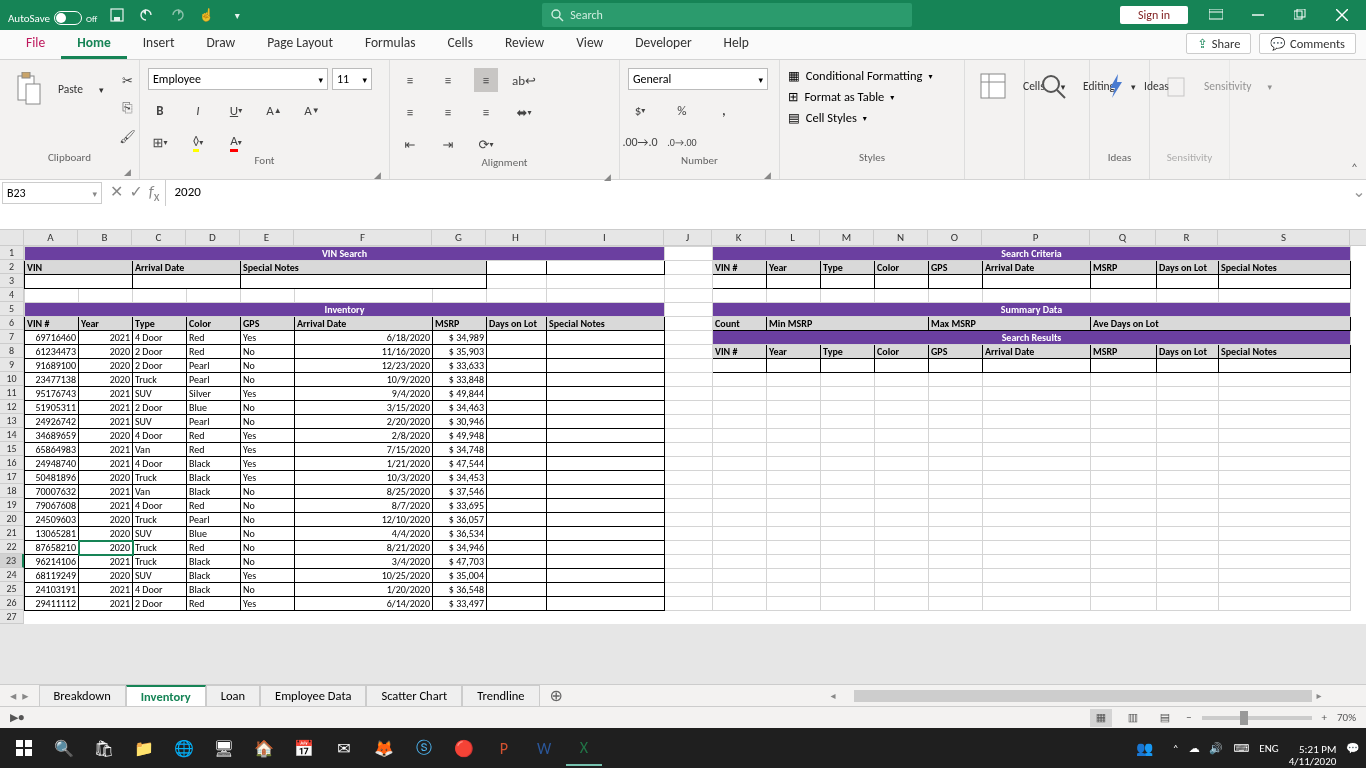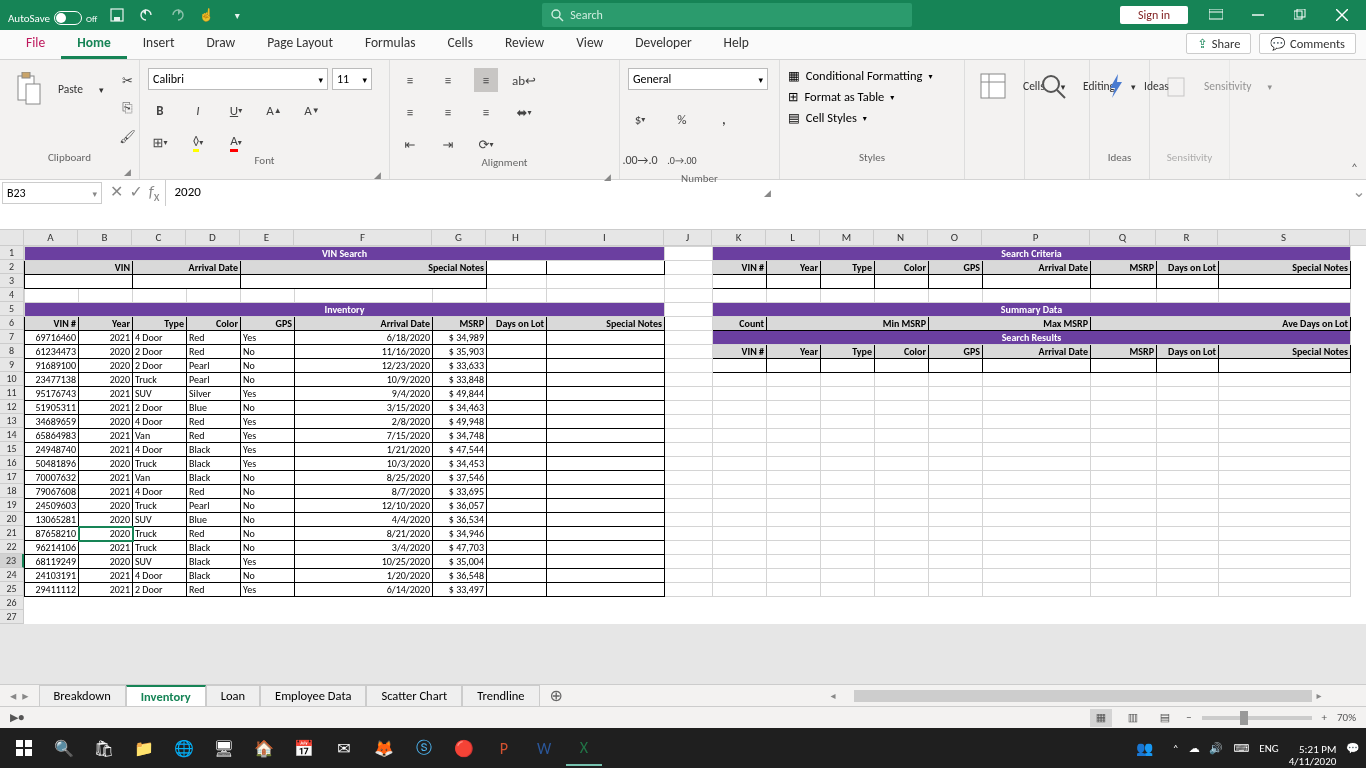--- a/index.html
+++ b/index.html
@@ -55,21 +55,21 @@
 .corner { width:24px; border-right:1px solid #ccc; background:#e6e6e6; }
 .col-h { border-right:1px solid #ccc; text-align:center; color:#333; line-height:16px; }
 .grid-body { display:flex; overflow:hidden; background:#fff; }
 .row-headers { display:flex; flex-direction:column; background:#e6e6e6; }
 .row-h { height:14px; width:24px; border-bottom:1px solid #ccc; border-right:1px solid #ccc; font-size:10px; text-align:center; line-height:14px; color:#333; }
 .row-h.sel { background:#d2d2d2; border-right:2px solid #168456; }
 .cells { position:relative; }
 table.sheet { border-collapse:collapse; font-size:10px; }
 table.sheet td { border:1px solid #d4d4d4; height:14px; padding:0 2px; white-space:nowrap; overflow:hidden; }
 .hdr-purple { background:#6b3fa0; color:#fff; font-weight:bold; text-align:center; }
-.hdr-gray { background:#d9d9d9; font-weight:bold; text-align:right; border:1px solid #000 !important; }
+.hdr-gray { background:#d9d9d9; font-weight:bold; text-align:left; border:1px solid #000 !important; }
 .bord { border:1px solid #000 !important; }
 .num { text-align:right; }
 .sel-cell { outline:2px solid #168456; outline-offset:-1px; background:#fff; }
 
 
 .sheet-bar { height:22px; background:#f3f2f1; border-top:1px solid #ccc; display:flex; align-items:center; font-size:12.5px; position:relative; }
 .sheet-nav { padding:0 10px; color:#888; display:flex; gap:6px; }
 .sheet-tab { padding:2px 14px; border:1px solid #ccc; border-bottom:none; background:#efefef; cursor:pointer; }
 .sheet-tab.active { background:#fff; color:#168456; font-weight:600; border-top:2px solid #168456; }
 .add-sheet { padding:0 10px; color:#666; font-size:16px; cursor:pointer; }
@@ -207,21 +207,21 @@
         <div class="ico">🖌</div>
       </div>
     </div>
     <div class="group-label"><span>Clipboard</span><span class="dialog-launcher">◢</span></div>
   </div>
 
   <div class="ribbon-group" style="width:250px">
     <div class="group-content rb-col" style="gap:8px">
       <div class="rb-row">
         <div class="font-select">
-            <span>Calibri</span>
+            <span>Employee</span>
             <span style="font-size:9px">▾</span>
           </div>
         <div class="size-select">
             <span>11</span>
             <span style="font-size:9px">▾</span>
           </div>
       </div>
       <div class="rb-row" style="gap:14px">
         <div class="ico">
             <b>B</b>
@@ -268,21 +268,21 @@
       <div class="rb-row" style="gap:14px">
         <div class="ico">⇤</div>
         <div class="ico">⇥</div>
         <div class="ico">⟳ <span style="font-size:8px">▾</span></div>
       </div>
     </div>
     <div class="group-label"><span>Alignment</span><span class="dialog-launcher">◢</span></div>
   </div>
 
   <div class="ribbon-group" style="width:160px">
-    <div class="group-content rb-col" style="gap:17px">
+    <div class="group-content rb-col" style="gap:8px">
       <div class="font-select" style="width:140px">
           <span>General</span>
           <span style="font-size:9px">▾</span>
         </div>
       <div class="rb-row" style="gap:18px">
         <div class="ico">$ <span style="font-size:8px">▾</span></div>
         <div class="ico">%</div>
         <div class="ico">
             <b>,</b>
           </div>
@@ -657,20 +657,41 @@
               <td></td>
               <td></td>
               <td></td>
               <td></td>
               <td></td>
               <td></td>
               <td></td>
               <td></td>
   </tr>
             <tr>
+  <td class="bord num">24926742</td>
+  <td class="bord num">2021</td>
+  <td class="bord">SUV</td>
+  <td class="bord">Pearl</td>
+  <td class="bord">No</td>
+  <td class="bord num">2/20/2020</td>
+  <td class="bord num">$  30,946</td>
+  <td class="bord"></td>
+  <td class="bord"></td>
+  <td></td>
+              <td></td>
+              <td></td>
+              <td></td>
+              <td></td>
+              <td></td>
+              <td></td>
+              <td></td>
+              <td></td>
+              <td></td>
+  </tr>
+            <tr>
   <td class="bord num">34689659</td>
   <td class="bord num">2020</td>
   <td class="bord">4 Door</td>
   <td class="bord">Red</td>
   <td class="bord">Yes</td>
   <td class="bord num">2/8/2020</td>
   <td class="bord num">$  49,948</td>
   <td class="bord"></td>
   <td class="bord"></td>
   <td></td>

